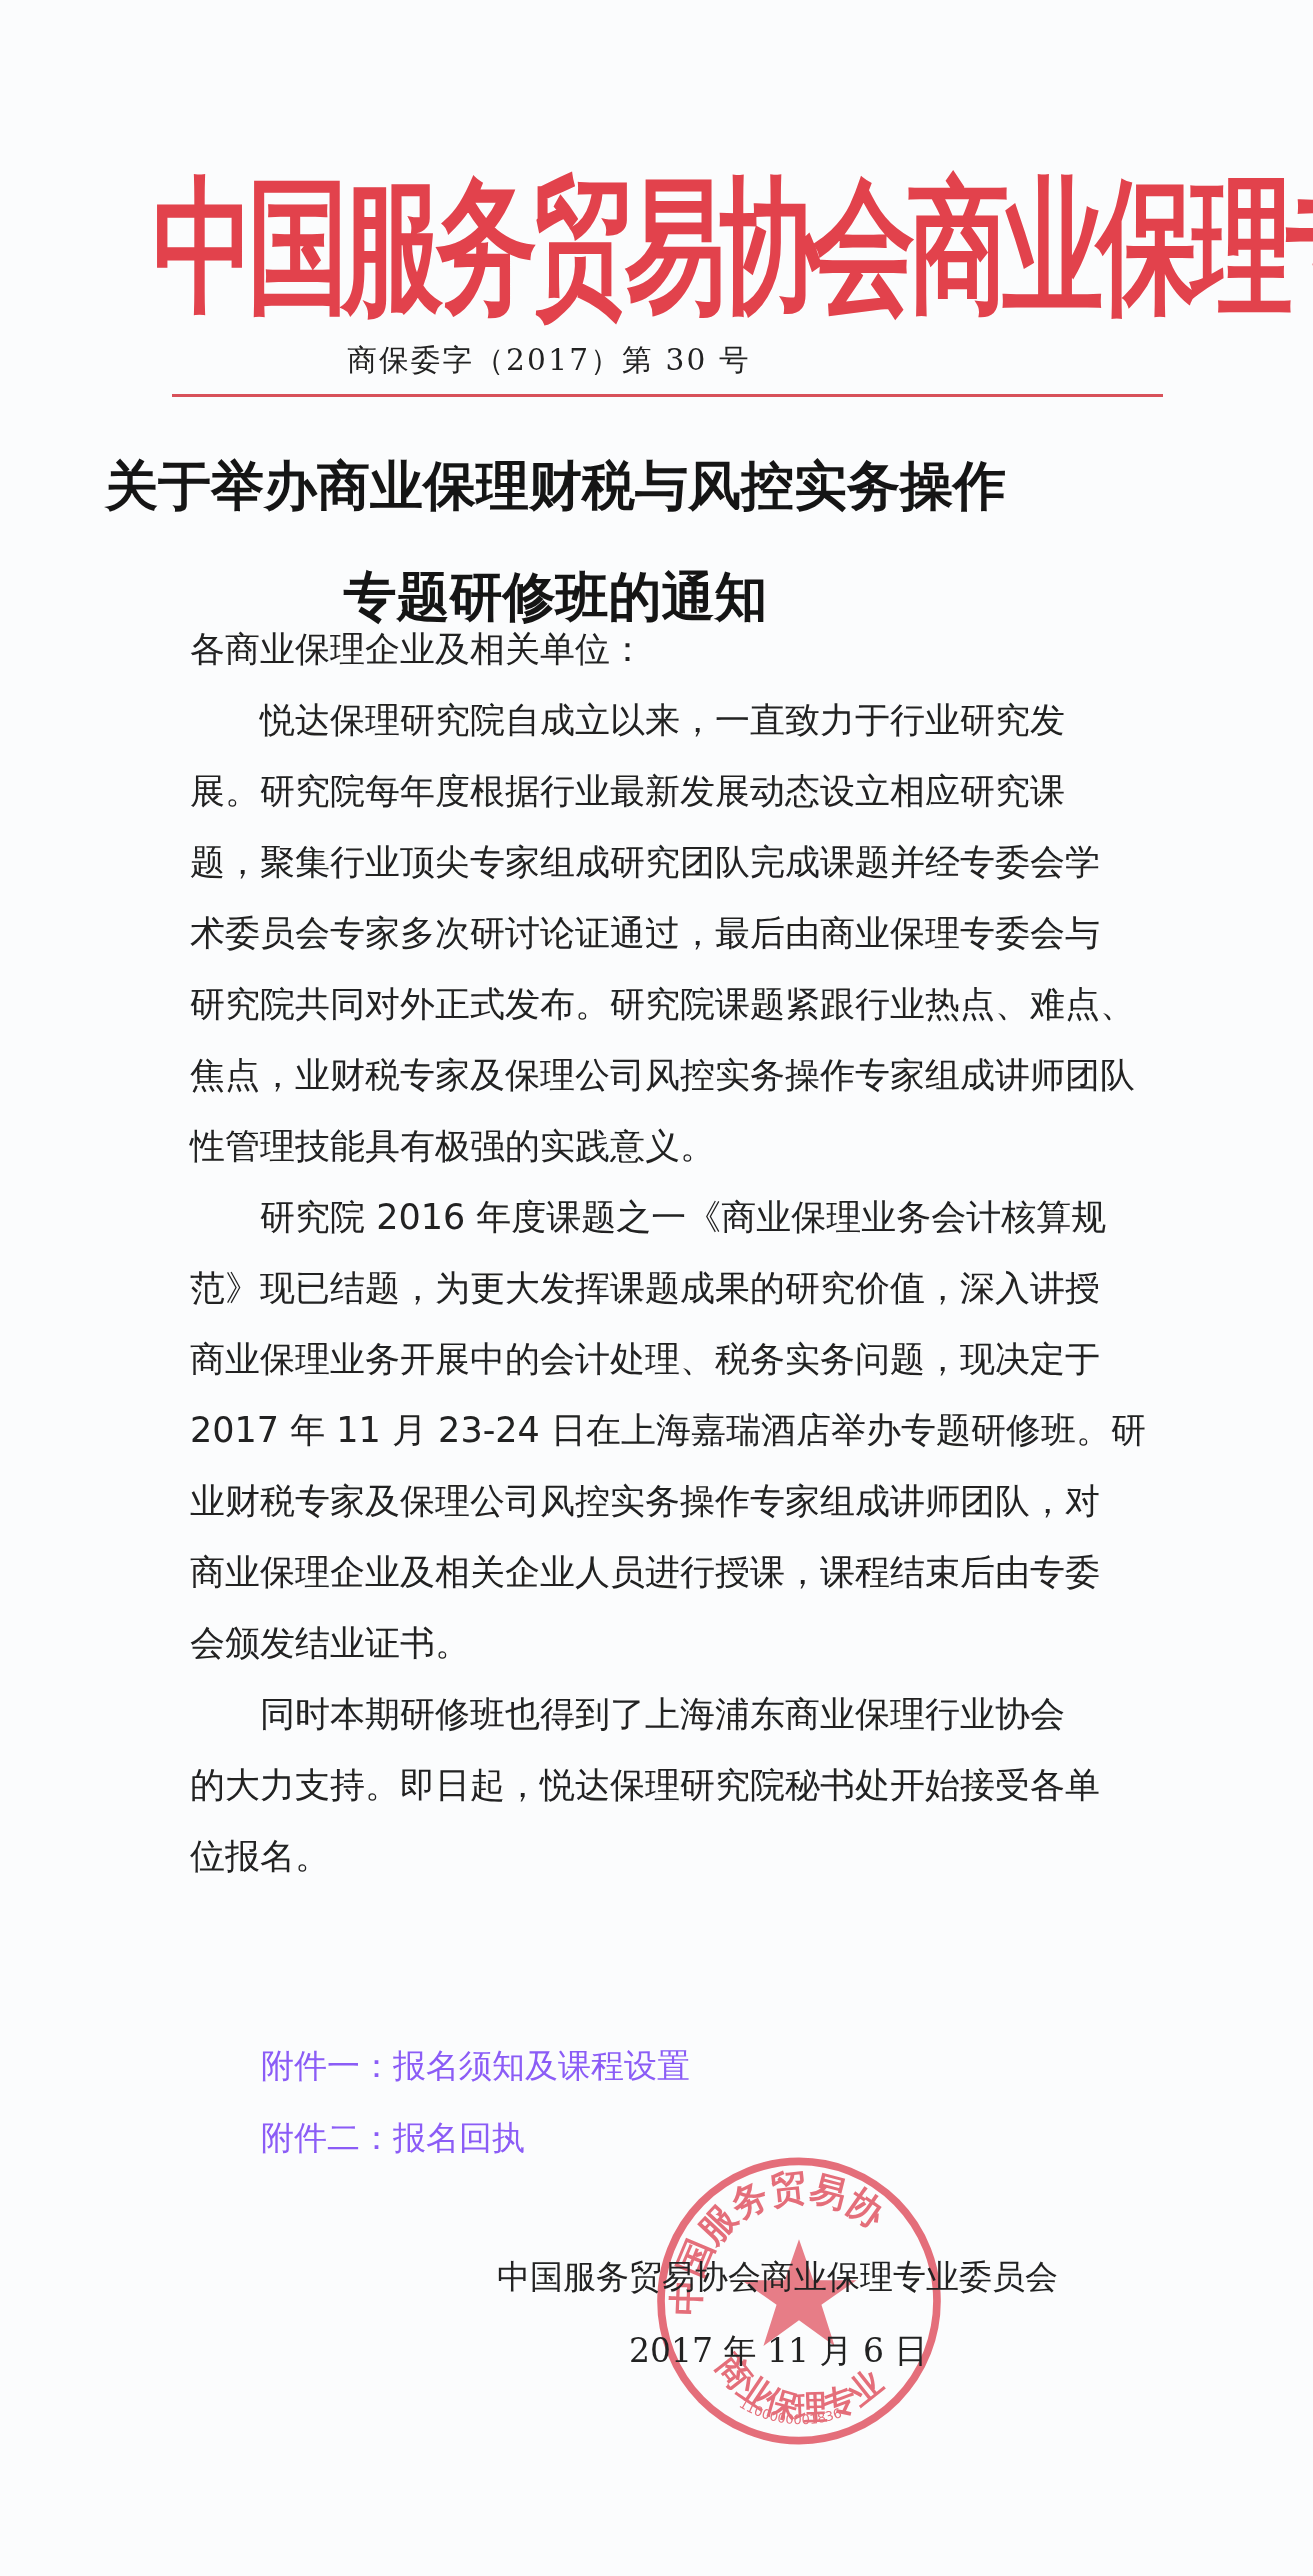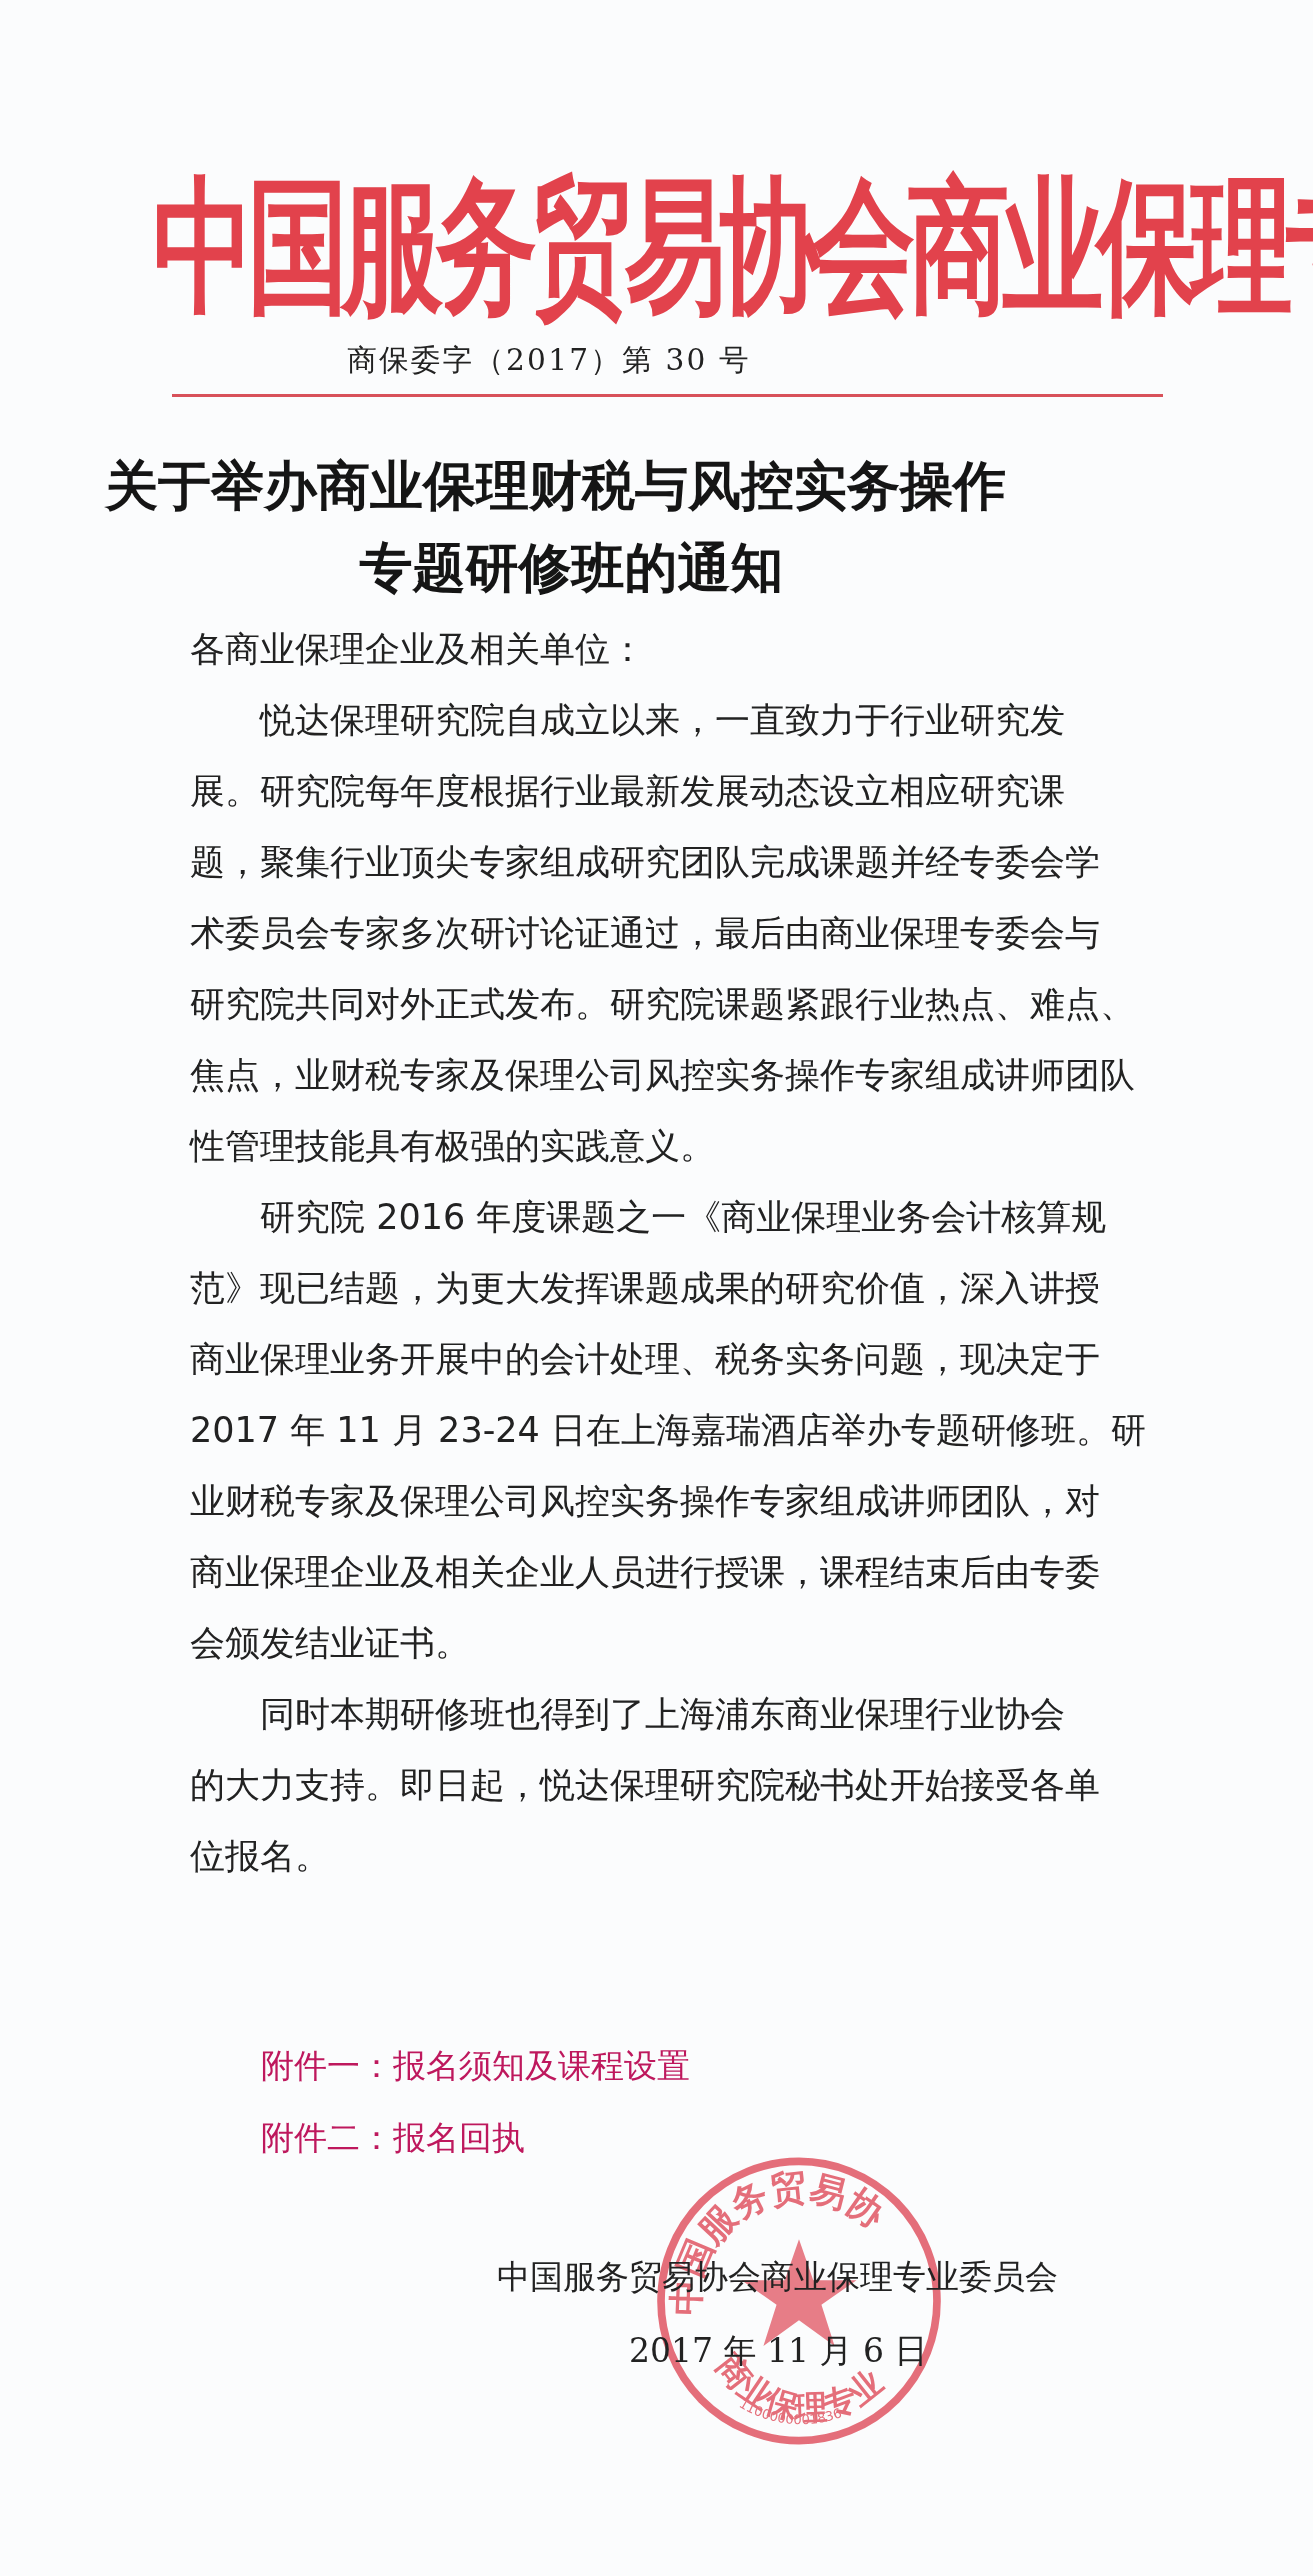--- a/index.html
+++ b/index.html
@@ -27,30 +27,30 @@
   .redrule {
     left: 172px; width: 991px; top: 394px; height: 2.7px;
     background: #d8515a;
   }
   .title {
     left: 0; width: 1111px; text-align: center;
     font-weight: bold; font-size: 53px; line-height: 71px; color: #151515;
     white-space: nowrap;
   }
   .title.l1 { top: 450px; }
-  .title.l2 { top: 532px; margin-left: 16px; }
+  .title.l2 { top: 561px; }
   .body-text {
     left: 190px; width: 925px;
     font-size: 35px; line-height: 71px; color: #222;
     white-space: nowrap;
   }
   .line { display: block; height: 71px; }
   .indent { padding-left: 70px; }
   .attach {
-    left: 261px; font-size: 33px; line-height: 71px; color: #be185d; white-space: nowrap;
+    left: 261px; font-size: 33px; line-height: 71px; color: #8b5cf6; white-space: nowrap;
   }
   .signoff {
     font-size: 33px; line-height: 44px; color: #222; white-space: nowrap;
     font-family: "DejaVu Serif", "Liberation Serif", serif;
   }
   .stamp {
     left: 656px; top: 2157px; width: 286px; height: 288px;
     opacity: 0.82;
   }
 </style>

